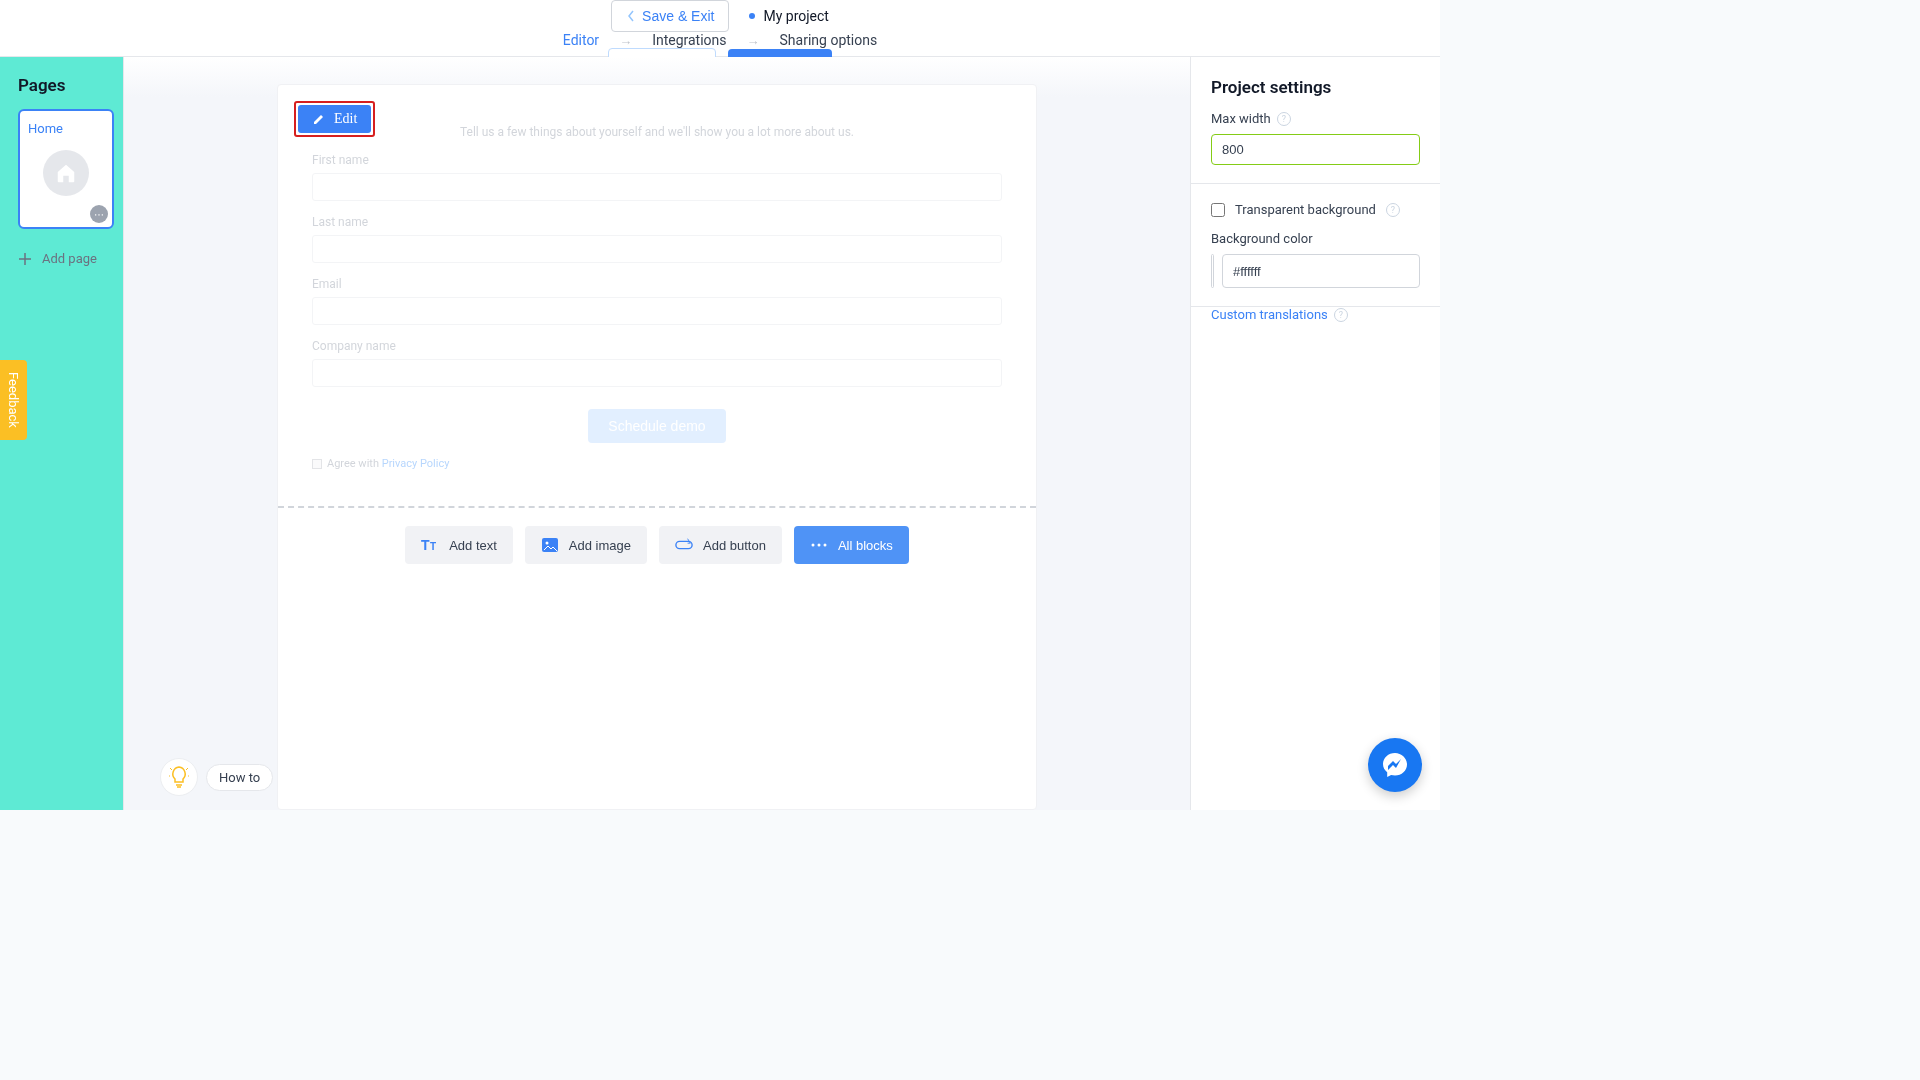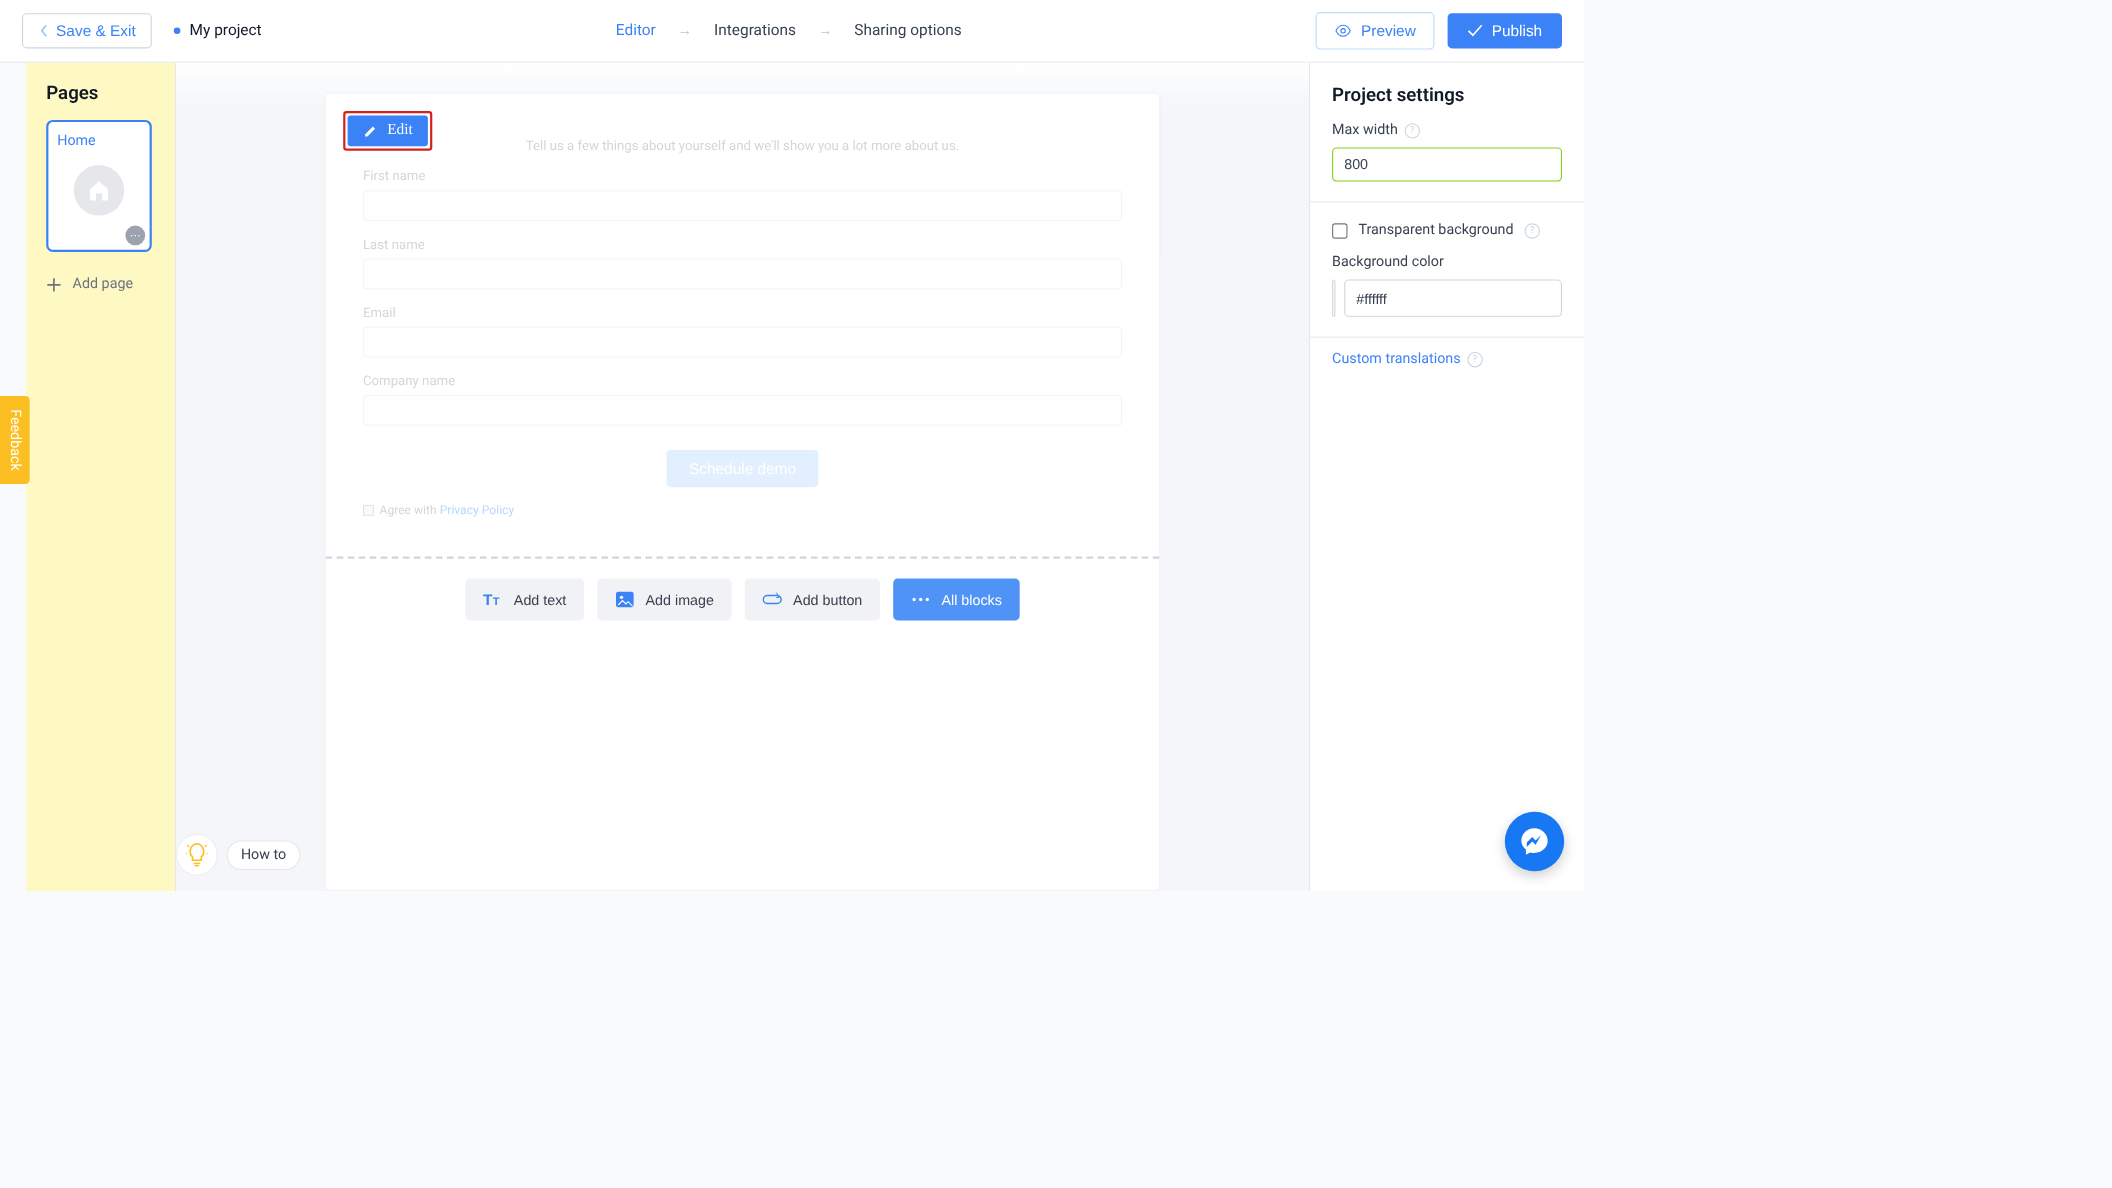--- a/index.html
+++ b/index.html
@@ -1,35 +1,35 @@
 <!DOCTYPE html>
 <html><head>
 <meta charset="utf-8">
 <style>
 * { box-sizing: border-box; margin: 0; padding: 0; }
 body { font-family: -apple-system, BlinkMacSystemFont, "Segoe UI", Roboto, Arial, sans-serif; background: #f8fafc; color: #374151; width: 1440px; height: 810px; overflow: hidden; position: relative; }
 
 
-.topbar { height: 57px; background: #fff; border-bottom: 1px solid #e5e7eb; display: flex; align-items: center; padding: 0 20px; justify-content: space-between; }
+.topbar { height: 57px; background: #fff; border-bottom: 1px solid #e5e7eb; display: flex; align-items: center; padding: 0 20px; justify-content: space-between; flex-direction: column; }
 .topbar-left { display: flex; align-items: center; gap: 20px; }
 .save-exit-btn { display: flex; align-items: center; gap: 6px; border: 1px solid #d1d5db; border-radius: 4px; background: #fff; color: #3b82f6; padding: 7px 14px; font-size: 14px; cursor: pointer; }
 .project-name { display: flex; align-items: center; gap: 8px; font-size: 14px; color: #111827; }
 .dot { width: 6px; height: 6px; border-radius: 50%; background: #3b82f6; }
 .topbar-center { display: flex; align-items: center; gap: 20px; }
 .stage { font-size: 14px; color: #374151; cursor: pointer; }
 .stage.active { color: #3b82f6; }
 .arrow-sep { color: #c0c4cb; font-size: 13px; }
 .topbar-right { display: flex; align-items: center; gap: 12px; }
 .preview-btn { display: flex; align-items: center; gap: 8px; border: 1px solid #bfdbfe; border-radius: 4px; background: #fff; color: #3b82f6; padding: 8px 16px; font-size: 14px; cursor: pointer; }
 .publish-btn { display: flex; align-items: center; gap: 8px; border: none; border-radius: 4px; background: #3b82f6; color: #fff; padding: 8px 18px; font-size: 14px; cursor: pointer; }
 
 .workspace { display: flex; height: calc(100% - 57px); position: relative; }
 
 
-.left-panel { width: 136px; padding: 18px; border-right: 1px solid #e5e7eb; background: #fef9c3; margin-left: 24px; }
+.left-panel { width: 124px; padding: 18px; border-right: 1px solid #e5e7eb; background: #5eead4; }
 .left-panel h3 { font-size: 17px; font-weight: 600; color: #111827; margin-bottom: 14px; }
 .page-card { width: 96px; height: 120px; border: 2px solid #3b82f6; border-radius: 6px; background: #fff; padding: 10px 8px; position: relative; cursor: pointer; }
 .page-card-label { font-size: 13px; color: #3b82f6; }
 .page-card-home { width: 46px; height: 46px; border-radius: 50%; background: #e5e7eb; margin: 14px auto 0; display: flex; align-items: center; justify-content: center; color: #fff; }
 .page-more { position: absolute; right: 4px; bottom: 4px; width: 18px; height: 18px; border-radius: 50%; background: #9ca3af; color: #fff; display: flex; align-items: center; justify-content: center; font-size: 10px; }
 .add-page { display: flex; align-items: center; gap: 10px; color: #6b7280; margin-top: 22px; cursor: pointer; font-size: 13px; }
 
 
 .canvas-area { flex: 1; position: relative; background: linear-gradient(to bottom, #fff 0, #f4f6fa 40px); display: flex; justify-content: center; padding-top: 27px; overflow: auto; }
 .canvas { width: 760px; background: #fff; border: 1px solid #f0f1f4; border-radius: 4px; position: relative; padding-bottom: 260px; }
@@ -57,21 +57,21 @@
 .settings-group { padding: 0 20px 18px; }
 .settings-label { font-size: 13px; color: #374151; display: flex; align-items: center; gap: 6px; margin-bottom: 8px; }
 .help-q { width: 14px; height: 14px; border: 1px solid #cbd5e1; border-radius: 50%; color: #cbd5e1; font-size: 9px; display: inline-flex; align-items: center; justify-content: center; }
 .settings-input { width: 100%; border: 1px solid #84cc16; border-radius: 4px; padding: 7px 10px; font-size: 13px; color: #374151; }
 .settings-divider { height: 1px; background: #e5e7eb; margin: 0 0 18px; }
 .checkbox-row { display: flex; align-items: flex-end; gap: 10px; font-size: 13px; color: #374151; margin-bottom: 14px; }
 .checkbox-row input { width: 14px; height: 14px; }
 .color-row { display: flex; gap: 8px; }
 .color-swatch { width: 34px; height: 34px; border: 1px solid #d1d5db; border-radius: 4px; background: #fff; }
 .color-input { flex: 1; border: 1px solid #d1d5db; border-radius: 4px; padding: 7px 10px; font-size: 13px; color: #374151; }
-.custom-link { padding: 12px 20px; border-top: 1px solid #e5e7eb; display: flex; align-items: center; gap: 6px; }
+.custom-link { padding: 0 20px; border-top: 1px solid #e5e7eb; display: flex; align-items: center; gap: 6px; }
 .custom-link a { color: #3b82f6; text-decoration: none; font-size: 13px; }
 
 
 .feedback-tab { position: absolute; left: 0; top: 360px; background: #fbbf24; color: #fff; writing-mode: vertical-rl; padding: 12px 6px; font-size: 13px; border-radius: 0 4px 4px 0; cursor: pointer; }
 
 
 .howto { position: absolute; left: 160px; bottom: 14px; display: flex; align-items: center; gap: 8px; }
 .howto-bulb { width: 38px; height: 38px; border-radius: 50%; background: #fff; border: 1px solid #eceef1; display: flex; align-items: center; justify-content: center; color: #fbbf24; }
 .howto-label { background: #fff; border: 1px solid #e5e7eb; border-radius: 14px; padding: 5px 12px; font-size: 13px; color: #374151; }
 

